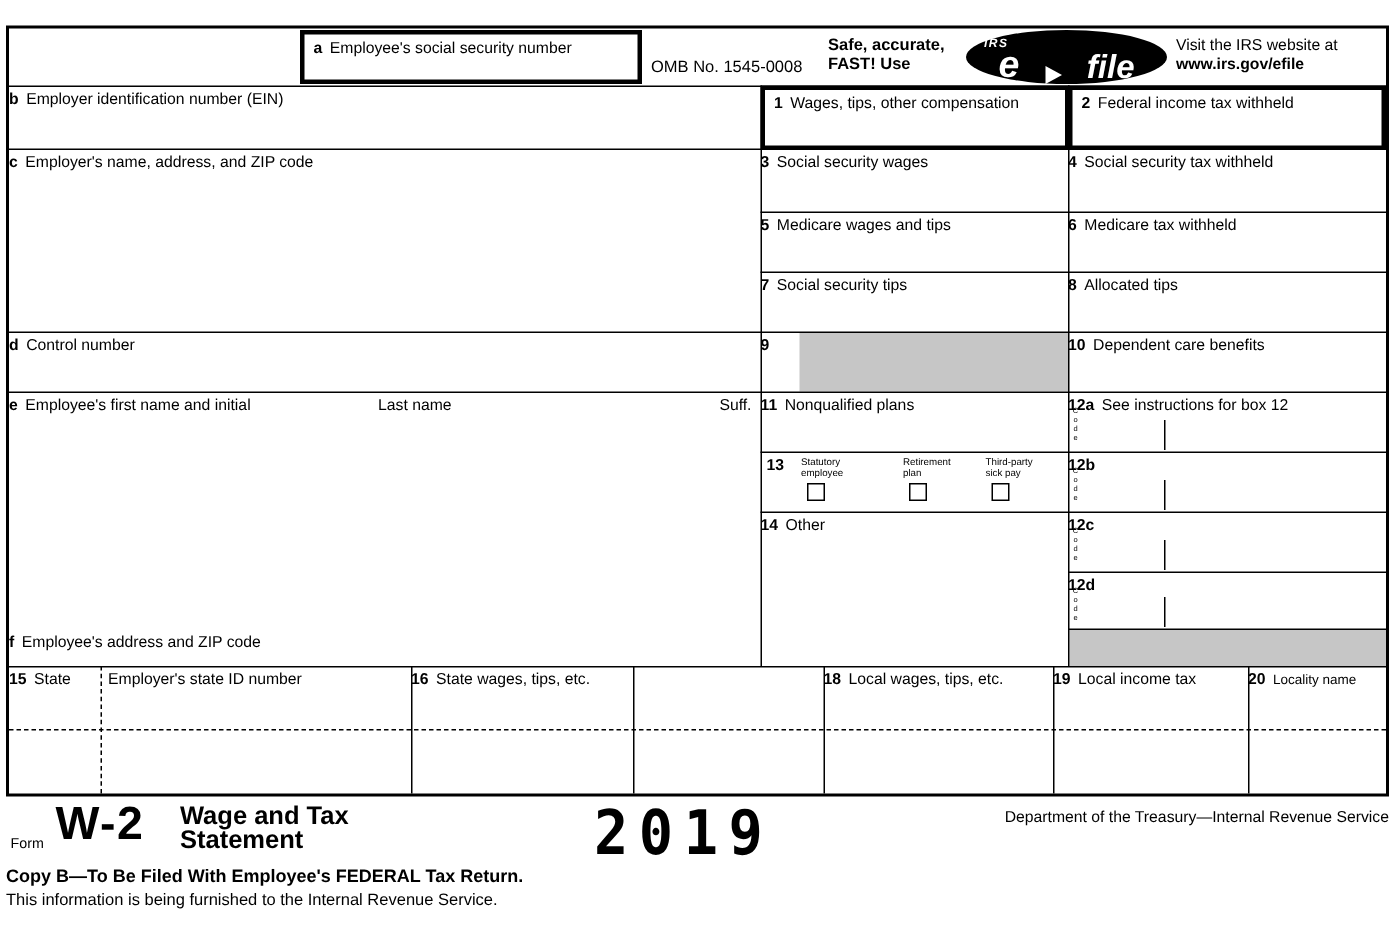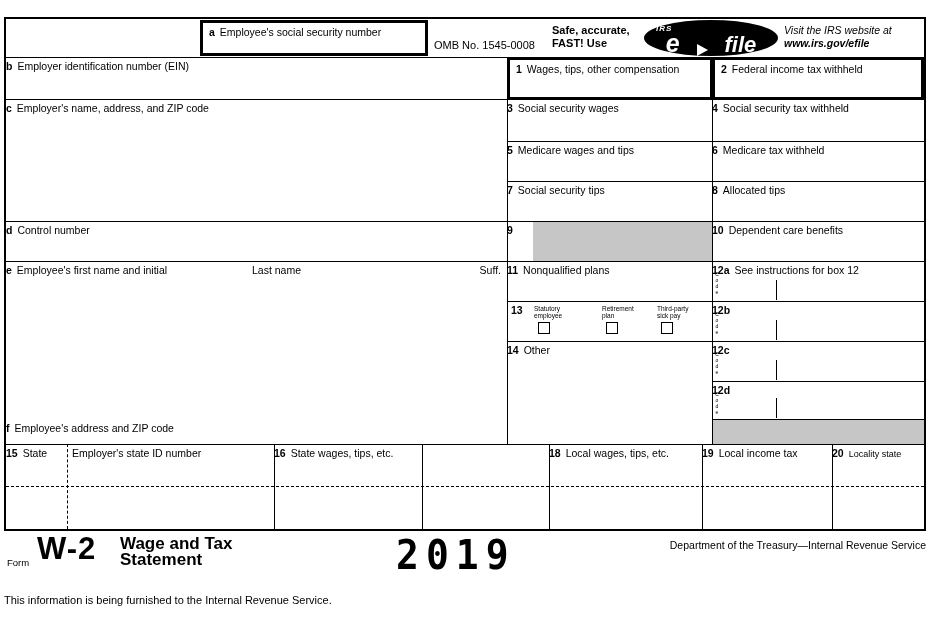--- a/index.html
+++ b/index.html
@@ -16,21 +16,21 @@
   .boldbox{position:absolute;border:3px solid #000;padding:3px 6px;font-size:10.5px;line-height:12px}
   .shaded{position:absolute;background:#c6c6c6}
   .code-col{position:absolute;left:2px;top:10px;writing-mode:vertical-rl;text-orientation:upright;
             font-size:5px;line-height:5px;letter-spacing:0}
   .code-div{position:absolute;left:64px;bottom:1px;width:1px;height:20px;background:#000}
   .chk{position:absolute;width:12px;height:12px;border:1.5px solid #000;background:#fff}
   .chk-lbl{position:absolute;font-size:6.5px;line-height:7px}
   .small-lbl{font-size:9px}
   .hdr-txt{position:absolute;font-size:11px;line-height:13px}
   .bold{font-weight:bold}
-  .italic{font-style:italic}
+  .italic{}
   .efile{position:absolute;left:638px;top:1px;width:134px;height:36px;background:#000;border-radius:50%;
          color:#fff;display:flex;align-items:flex-end;justify-content:center;gap:16px}
   .efile-e{font-size:25px;font-weight:bold;font-style:italic;line-height:25px}
   .efile-file{font-size:22px;font-weight:bold;font-style:italic;line-height:22px}
   .efile-irs{position:absolute;left:12px;top:4px;font-size:8px;font-weight:bold;font-style:italic;letter-spacing:1px}
   .efile-arrow{width:0;height:0;border-left:11px solid #fff;border-top:6px solid transparent;border-bottom:6px solid transparent;margin:0 1px}
   .ftr{position:absolute}
   .year{font-family:"DejaVu Sans Mono","Liberation Mono",monospace;font-weight:bold;font-size:38px;
         letter-spacing:7px;transform:scaleY(1.08)}
 </style>
@@ -177,28 +177,29 @@
     <div class="cell" style="left:268px;top:425px;width:148px;height:85px">
       <span class="num">16</span><span>State wages, tips, etc.</span>
     </div>
     <div class="cell" style="left:543px;top:425px;width:153px;height:85px">
       <span class="num">18</span><span>Local wages, tips, etc.</span>
     </div>
     <div class="cell" style="left:696px;top:425px;width:130px;height:85px">
       <span class="num">19</span><span>Local income tax</span>
     </div>
     <div class="cell" style="left:826px;top:425px;width:92px;height:85px">
-      <span class="num">20</span><span class="small-lbl">Locality state</span>
+      <span class="num">20</span><span class="small-lbl">Locality name</span>
     </div>
 
   </div>
 
   <div class="ftr" style="left:7px;top:557px;font-size:9.5px">Form</div>
   <div class="ftr bold" style="left:37px;top:531px;font-size:31px;letter-spacing:1px">W-2</div>
   <div class="ftr bold" style="left:120px;top:536px;font-size:17px;line-height:16px">
     <div>Wage and Tax</div>
     <div>Statement</div>
   </div>
   <div class="ftr year" style="left:396px;top:533px">2019</div>
   <div class="ftr" style="right:4px;top:539px;font-size:10.5px">Department of the Treasury—Internal Revenue Service</div>
+  <div class="ftr bold" style="left:4px;top:577px;font-size:12px">Copy B—To Be Filed With Employee's FEDERAL Tax Return.</div>
   <div class="ftr" style="left:4px;top:594px;font-size:11px">This information is being furnished to the Internal Revenue Service.</div>
 
 </div>
 
 </body></html>

